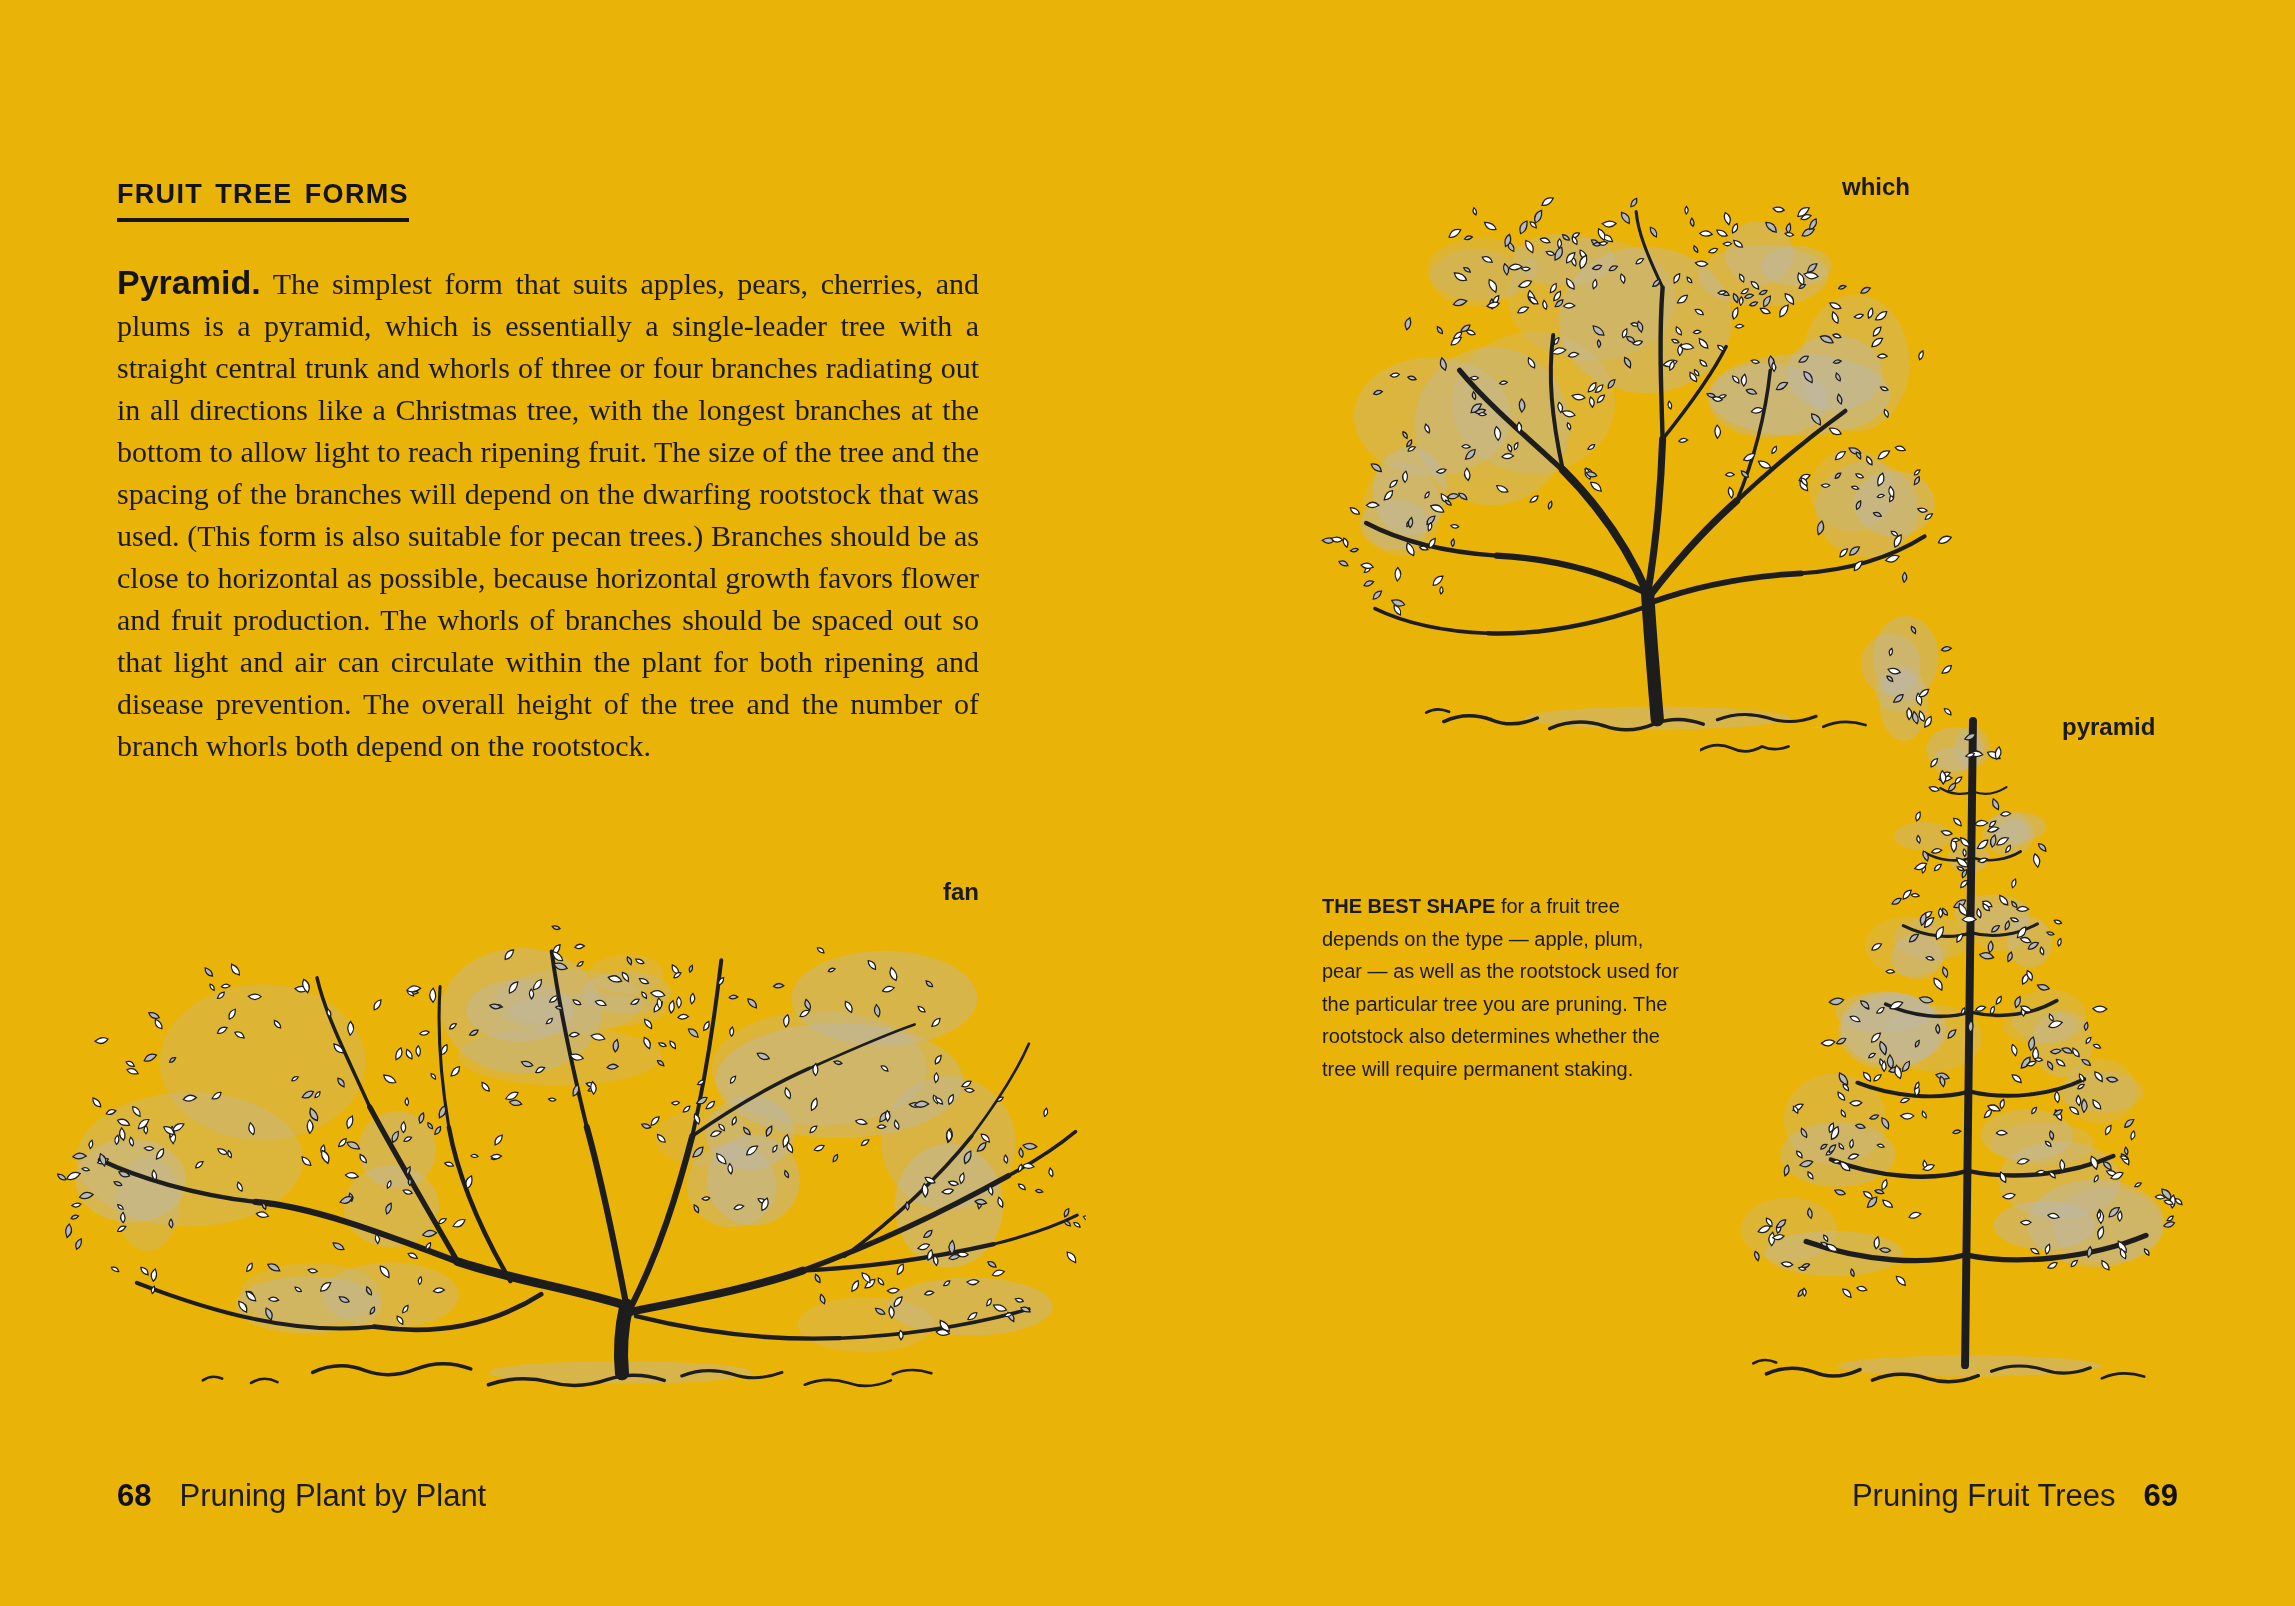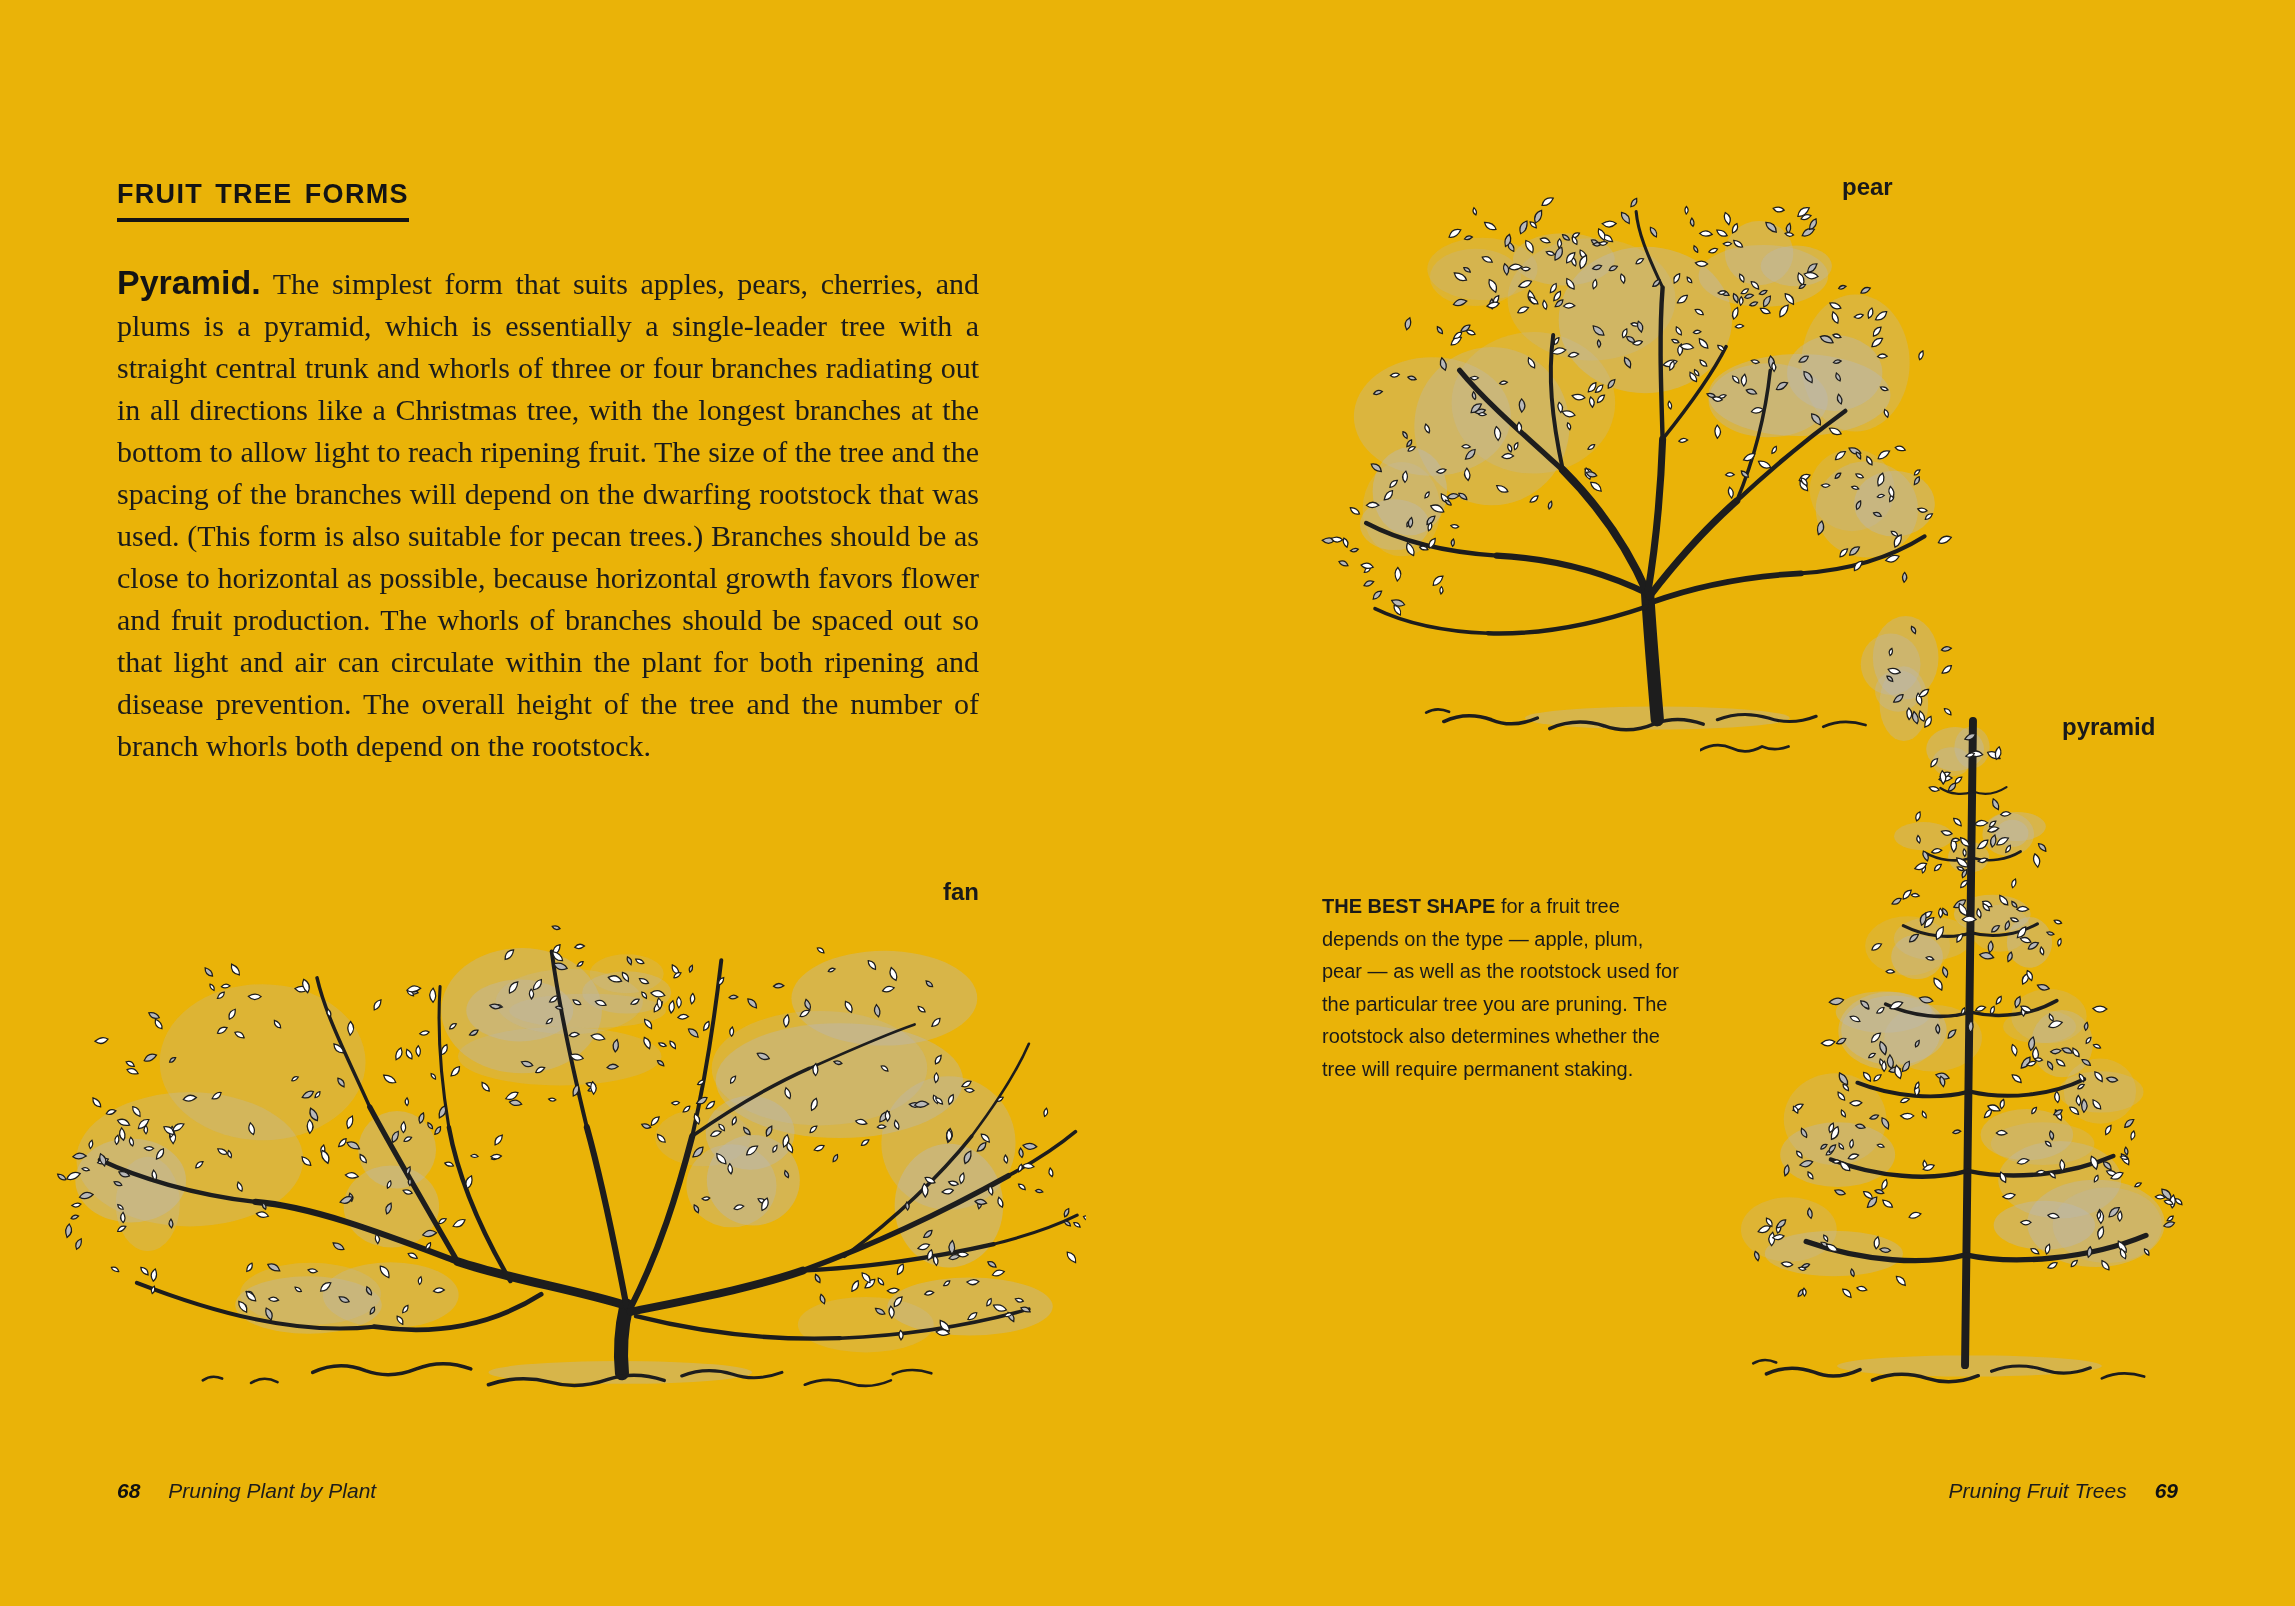--- a/index.html
+++ b/index.html
@@ -45,23 +45,22 @@
   #caption-block{
     left:1322px;top:890px;width:357px;
     font-family:"Liberation Sans",sans-serif;
     font-size:20px;line-height:32.5px;
     color:#1a1a1a;
   }
   .caption-lead{font-weight:700;}
   .footer{
     top:1480px;
     font-family:"Liberation Sans",sans-serif;
-    font-size:21px;color:#1c1c1c;
+    font-size:31px;color:#1c1c1c;
     line-height:1;
-    font-style:italic;
   }
   #footer-left{left:117px;}
   #footer-right{right:117px;text-align:left;}
   .page-number{font-weight:700;color:#111;}
   #footer-left .page-number{margin-right:28px;}
   #footer-right .page-number{margin-left:28px;}
   svg.tree{display:block;}
 </style>
 </head>
 <body>
@@ -465,21 +464,21 @@
       <path d="M230 536 q14 -9 30 -1" fill="none" stroke="#1d1d1d" stroke-width="3" stroke-linecap="round"></path>
       <path d="M300 524 q30 -14 60 -2 q28 10 58 -2 q30 -12 62 0" fill="none" stroke="#1d1d1d" stroke-width="4" stroke-linecap="round"></path>
       <path d="M500 538 q35 -12 70 -3 q32 9 66 -3 q30 -10 64 1" fill="none" stroke="#1d1d1d" stroke-width="4" stroke-linecap="round"></path>
       <path d="M720 528 q28 -11 58 -2 q26 9 56 -2" fill="none" stroke="#1d1d1d" stroke-width="3.5" stroke-linecap="round"></path>
       <path d="M860 538 q24 -10 50 -2 q22 8 48 -3" fill="none" stroke="#1d1d1d" stroke-width="3" stroke-linecap="round"></path>
       <path d="M960 526 q20 -9 44 -1" fill="none" stroke="#1d1d1d" stroke-width="3" stroke-linecap="round"></path>
     </svg>
 
   <div class="abs footer" id="footer-left"><span class="page-number">68</span><span>Pruning Plant by Plant</span></div>
 
-  <div class="abs tree-label" id="bush-label">pear</div>
+  <div class="abs tree-label" id="bush-label">which</div>
 
   <svg class="abs tree" id="bush-tree" style="left:1311px;top:148px;" width="645" height="600" viewBox="0 0 730 680">
       <ellipse cx="392" cy="646" rx="150" ry="13" fill="#b9b9b9" opacity="0.38"></ellipse>
       <ellipse cx="204.4919612351805" cy="315.1365989772603" rx="87.90945815853775" ry="89.64349498227239" fill="#b9b9b9" opacity="0.3183649054355919"></ellipse>
       <ellipse cx="137.0039242086932" cy="304.27077163476497" rx="88.96419502794743" ry="67.21819387748837" fill="#b9b9b9" opacity="0.30560934338252993"></ellipse>
       <ellipse cx="251.5281008090824" cy="288.79660511855036" rx="92.71245534997432" ry="80.16560087911785" fill="#b9b9b9" opacity="0.23537910516373814"></ellipse>
       <ellipse cx="317.46020873542875" cy="171.4692861866206" rx="95.14920909609644" ry="69.29047226626426" fill="#b9b9b9" opacity="0.22804591840598734"></ellipse>
       <ellipse cx="378.4455722128041" cy="194.9500375567004" rx="98.29970160685478" ry="82.9010193515569" fill="#b9b9b9" opacity="0.3771846587816253"></ellipse>
       <ellipse cx="517.6416292600334" cy="286.00397722795606" rx="67.60075132828206" ry="41.924143919721246" fill="#b9b9b9" opacity="0.36300029418431223"></ellipse>
       <ellipse cx="616.6504776035435" cy="243.5887897433713" rx="61.29200355615466" ry="77.66467541642487" fill="#b9b9b9" opacity="0.27638710183557125"></ellipse>

